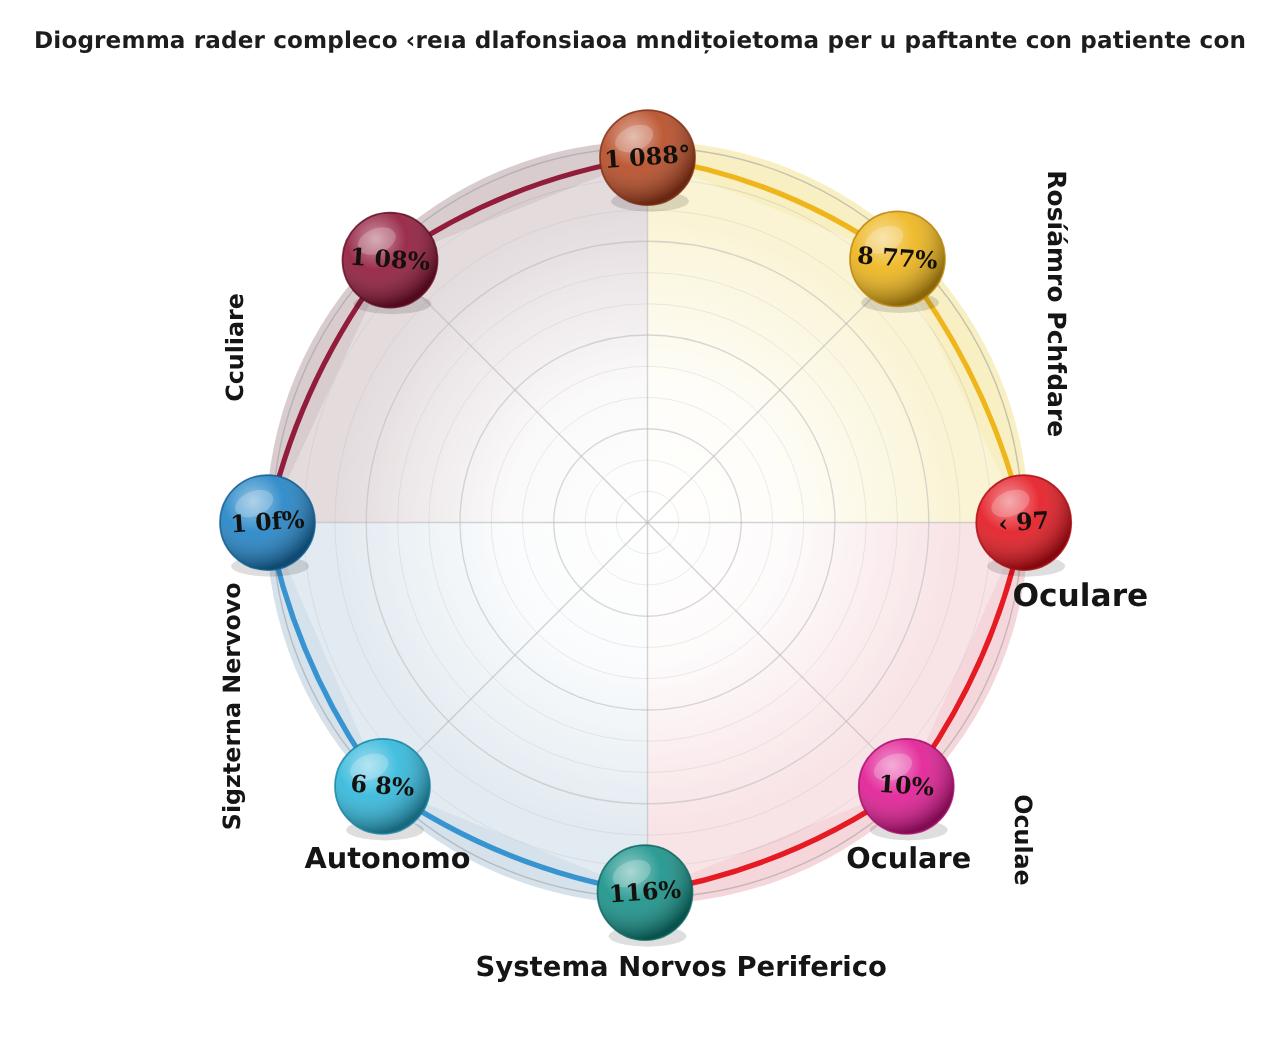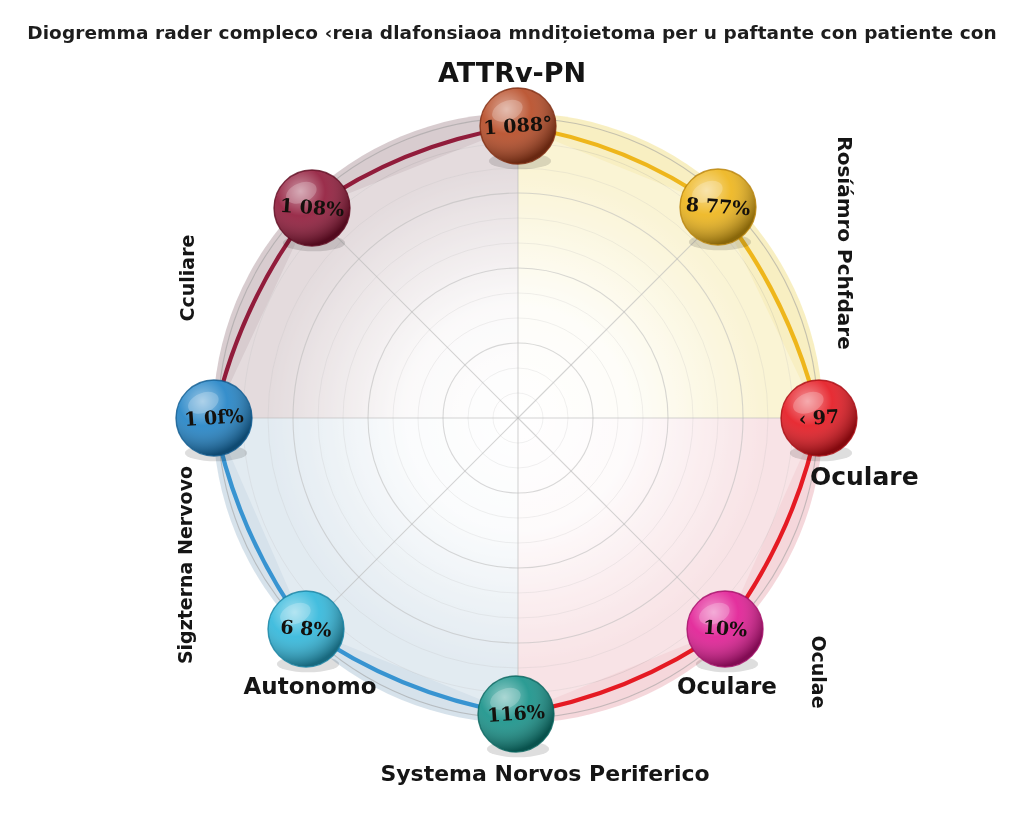--- a/index.html
+++ b/index.html
@@ -60,21 +60,20 @@
     text-anchor: middle;
     dominant-baseline: middle;
   }
 </style>
 </head>
 <body>
 
 <div id="figure">
 
   <div class="title-line-1">Diogremma rader compleco ‹reıa dlafonsiaoa mndițoietoma per u paftante con patiente con</div>
-  <div class="title-line-2">ATTRv-PN</div>
 
   <svg class="chart" width="1024" height="830" viewBox="0 0 1024 830">
     <defs>
       <radialGradient id="centerGlow" cx="50%" cy="50%" r="50%">
         <stop offset="0%" stop-color="#ffffff" stop-opacity="1"></stop>
         <stop offset="45%" stop-color="#ffffff" stop-opacity="0.85"></stop>
         <stop offset="100%" stop-color="#ffffff" stop-opacity="0"></stop>
       </radialGradient>
       <radialGradient id="nodeShade" cx="35%" cy="28%" r="72%">
         <stop offset="0%" stop-color="#ffffff" stop-opacity="0.55"></stop>

